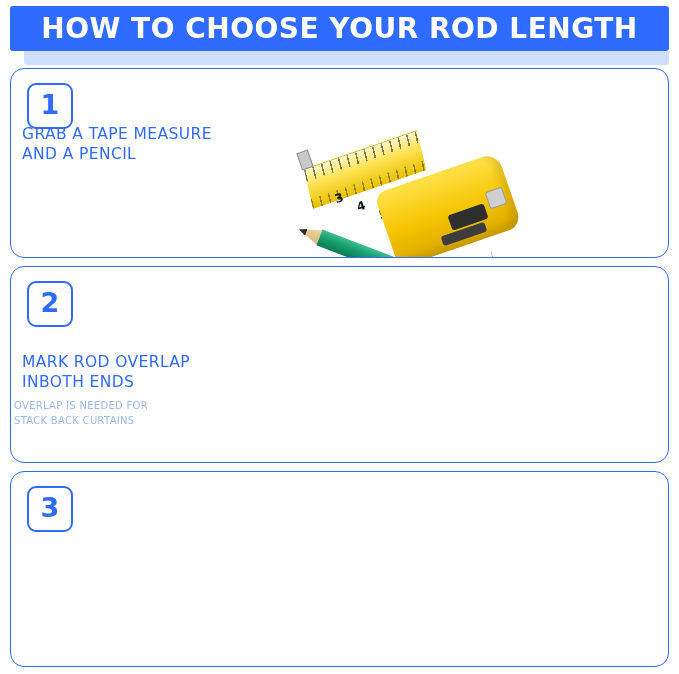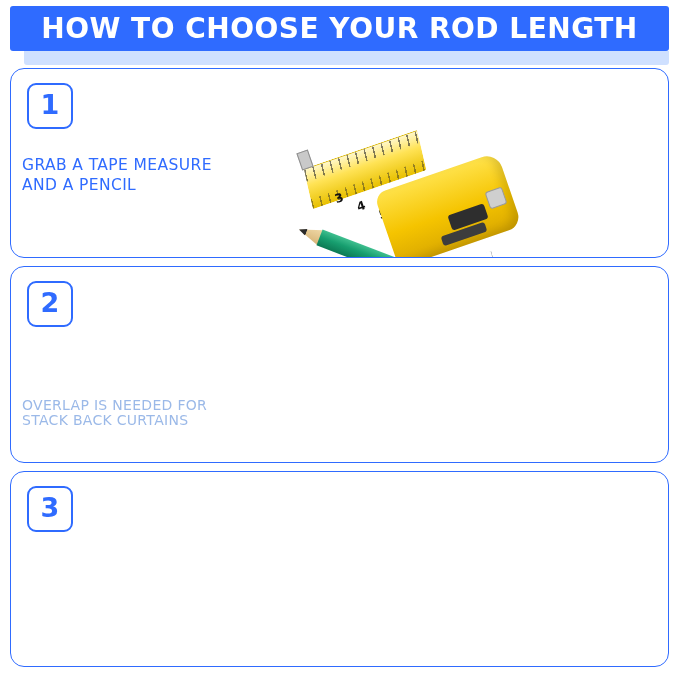--- a/index.html
+++ b/index.html
@@ -97,29 +97,29 @@
 
   .step-text {
     position: absolute;
     color: #2f6bff;
     font-size: 15.5px;
     line-height: 20px;
     letter-spacing: 0.4px;
     font-family: "DejaVu Sans", sans-serif;
     white-space: pre-line;
   }
-  #step-1-text { left: 22px; top: 124px; width: 250px; margin-top: 31px; }
+  #step-1-text { left: 22px; top: 124px; width: 250px; }
   #step-2-text { left: 22px; top: 352px; width: 230px; }
   #step-2-sub {
     position: absolute;
-    left: 22px;
+    left: 14px;
     top: 398px;
     width: 190px;
     color: #9bb9e8;
-    font-size: 14px;
+    font-size: 10px;
     line-height: 15px;
     letter-spacing: 0.3px;
     font-family: "DejaVu Sans", sans-serif;
     white-space: pre-line;
   }
   #step-3-text { left: 22px; top: 560px; width: 250px; }
 
   
   .art { position: absolute; }
 
@@ -277,20 +277,22 @@
       </div>
     </div>
   </div>
   <div class="step-text" id="step-1-text">GRAB A TAPE MEASURE
 AND A PENCIL</div>
 
   <div class="card" id="card-2">
     <div class="step-badge">2</div>
 
   </div>
+  <div class="step-text" id="step-2-text">MARK ROD OVERLAP
+INBOTH ENDS</div>
   <div id="step-2-sub">OVERLAP IS NEEDED FOR
 STACK BACK CURTAINS</div>
 
   <div class="card" id="card-3">
     <div class="step-badge">3</div>
 
   </div>
 
 </div>
 

